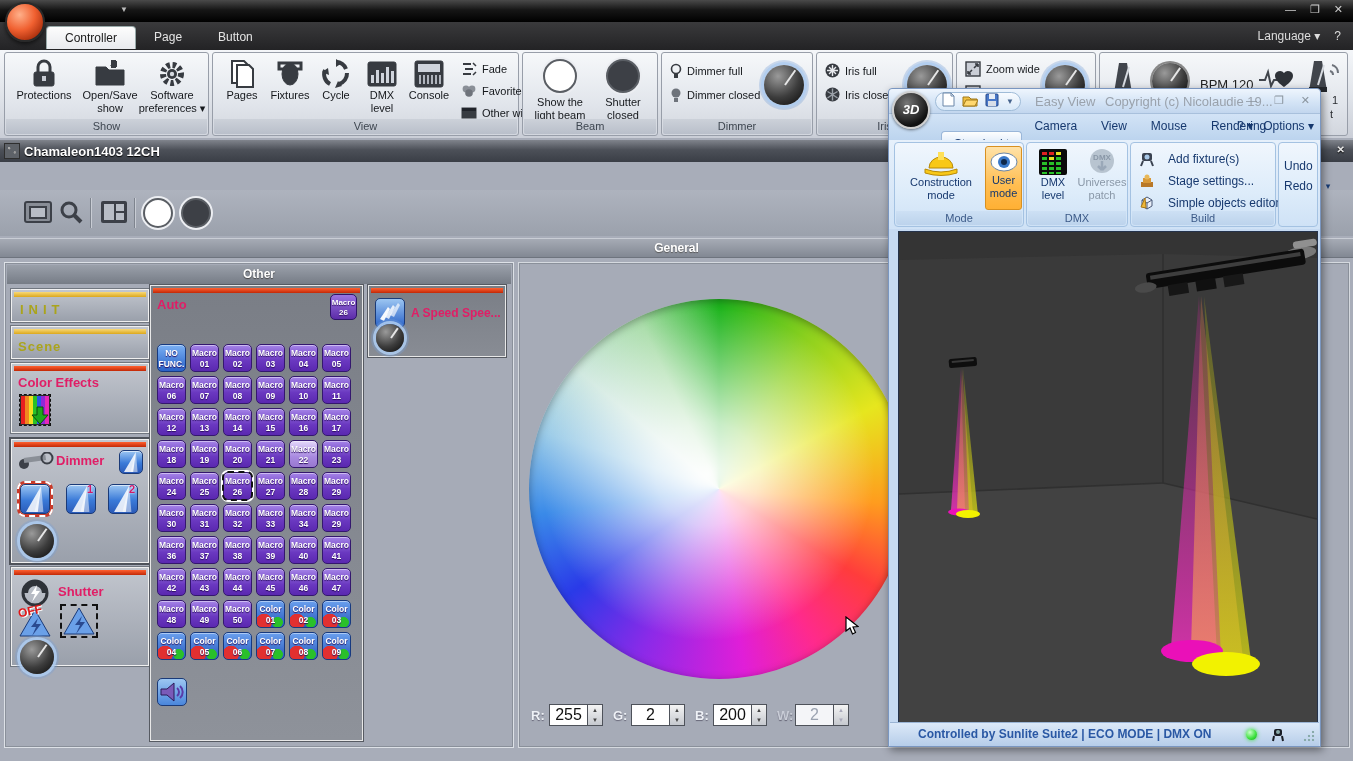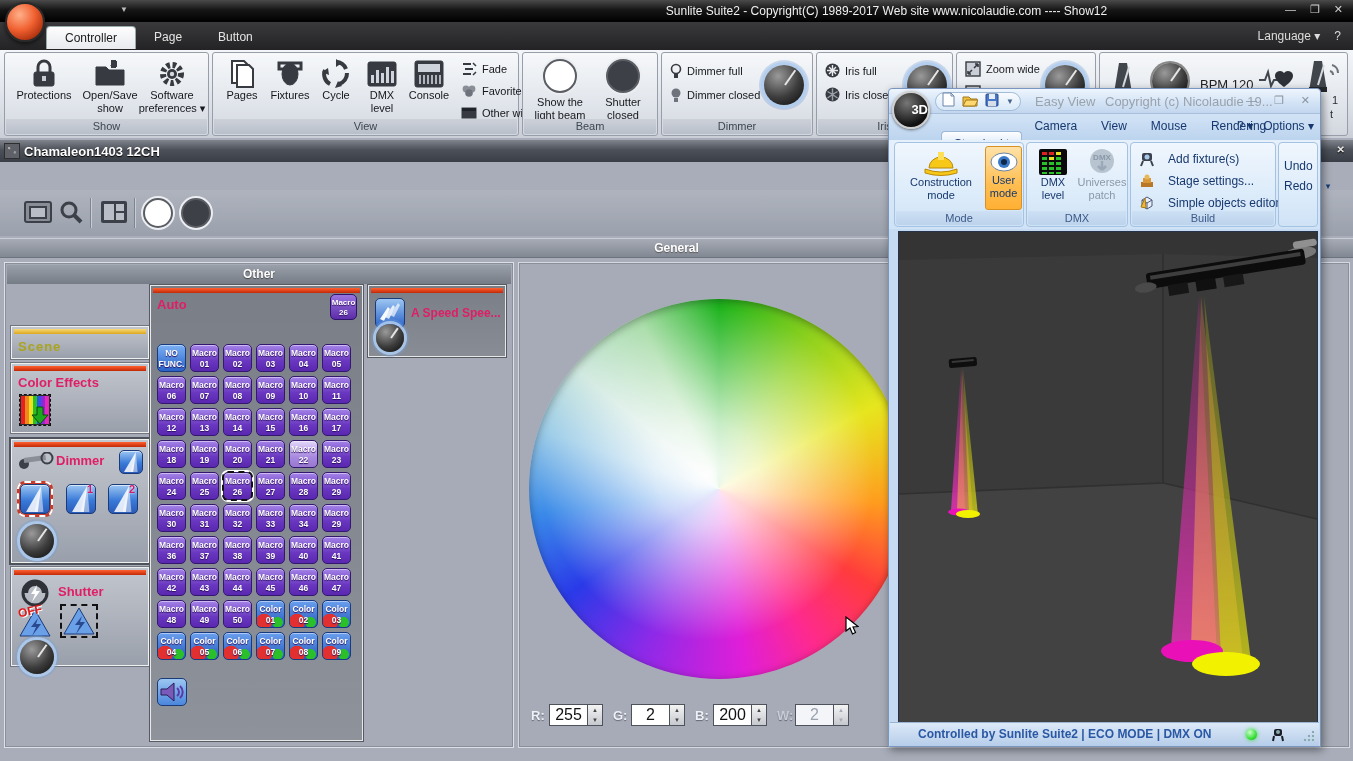--- a/index.html
+++ b/index.html
@@ -78,21 +78,21 @@
 .spinrow{position:absolute;top:441px;left:0;width:100%;height:26px}
 .spinlbl{position:absolute;top:4px;color:#eef1f6;font-weight:bold;font-size:13px;text-shadow:0 1px 1px #667}
 .spin{position:absolute;top:0;display:flex;border:1px solid #4e525a;background:#fff;height:22px}
 .spinval{width:37px;text-align:center;font-size:16px;line-height:20px;color:#111;background:#fff}
 .spinbtns{width:15px;display:flex;flex-direction:column;border-left:1px solid #4e525a;background:linear-gradient(#f4f4f4,#c6c9cf);color:#444;font-size:6px;text-align:center;line-height:10px}
 .spin.disabled .spinval{color:#9aa2b0;background:#f4f5f8}
 .spin.disabled .spinbtns{color:#aab}
 
 .evwin{left:888px;top:88px;width:433px;height:659px;border:1px solid #7a96c0;border-radius:4px 4px 0 0;background:#c6daf2;box-shadow:2px 3px 8px rgba(0,0,0,.45);z-index:40}
 .evtitle{position:absolute;left:0;top:0;right:0;height:25px;background:linear-gradient(#eef5fd,#d4e4f6 55%,#c2d6ee);border-radius:4px 4px 0 0;border-bottom:1px solid #a8c0dc}
-.evlogo{position:absolute;left:3px;top:2px;width:38px;height:38px;border-radius:50%;background:radial-gradient(circle at 38% 30%,#777,#111 70%);border:2px solid #cfcfcf;box-shadow:0 1px 3px rgba(0,0,0,.5);color:#fff;font-weight:bold;font-size:13px;text-align:right;line-height:34px;z-index:3}
+.evlogo{position:absolute;left:3px;top:2px;width:38px;height:38px;border-radius:50%;background:radial-gradient(circle at 38% 30%,#777,#111 70%);border:2px solid #cfcfcf;box-shadow:0 1px 3px rgba(0,0,0,.5);color:#fff;font-weight:bold;font-style:italic;font-size:13px;text-align:center;line-height:34px;z-index:3}
 .evqat{position:absolute;left:46px;top:3px;height:19px;padding:1px 6px;display:flex;gap:7px;align-items:center;background:linear-gradient(#f8fbff,#d8e8f8);border:1px solid #a0bcd8;border-radius:10px}
 .evttl{position:absolute;left:146px;top:5px;font-size:13px;color:#9aa2ac}
 .evcopy{position:absolute;left:216px;top:5px;font-size:13px;color:#9aa2ac;white-space:nowrap}
 .evctl{position:absolute;right:10px;top:5px;display:flex;gap:17px;color:#8a949e;font-size:11px}
 .evtabs{position:absolute;left:0;top:25px;right:0;height:26px;background:linear-gradient(#d2e3f6,#bcd4ee);display:flex;padding-left:52px}
 .evtab{padding:5px 12px 0 12px;font-size:12px;color:#16386e}
 .evtab.active{background:linear-gradient(#fdfefe,#e8f1fb);border:1px solid #9ab6d8;border-bottom:none;border-radius:4px 4px 0 0;margin-top:17px}
 .evtabright{position:absolute;right:6px;top:5px;display:flex;gap:10px;font-size:12px;color:#16386e}
 .evribbon{position:absolute;left:0;top:51px;right:0;height:89px;background:linear-gradient(#e6f0fb,#cfe2f6)}
 .evgroup{position:absolute;top:2px;height:85px;border:1px solid #a4c2e2;border-radius:4px;background:linear-gradient(#f0f6fd,#ddecfa 60%,#cfe2f6)}
@@ -107,21 +107,20 @@
 .cursor{z-index:60}
 </style>
 </head>
 <body>
 
 <div id="stage">
 
   <div class="abs titlebar">
     <div class="logoball"></div>
     <div class="qatmark">▼</div>
-    <div class="ttl">Sunlite Suite2 - Copyright(C) 1989-2017    Web site www.nicolaudie.com ---- Show12</div>
     <div class="winctl">
       <span>—</span>
       <span>❐</span>
       <span>✕</span>
     </div>
   </div>
 
   <div class="abs menubar">
     <div class="rtabs">
 
@@ -370,20 +369,24 @@
     <div class="vsep" style="left:134px"></div>
     <div class="abs circbtn" style="left:143px;top:8px;width:30px;height:30px;background:#fff"></div>
     <div class="abs circbtn" style="left:181px;top:8px;width:30px;height:30px;background:#3d4046"></div>
   </div>
 
   <div class="abs genbar">General</div>
 
   <div class="abs otherpanel">
     <div class="otherhdr">Other</div>
 
+    <div class="sect" style="top:26px;height:33px">
+      <div class="topbar bar-yellow"></div>
+      <div class="lbl-olive" style="margin:12px 0 0 8px;letter-spacing:5px">INIT</div>
+    </div>
     <div class="sect" style="top:63px;height:33px">
       <div class="topbar bar-yellow"></div>
       <div class="lbl-olive" style="margin:12px 0 0 6px;letter-spacing:1px">Scene</div>
     </div>
     <div class="sect" style="top:100px;height:70px">
       <div class="topbar bar-red"></div>
       <div class="lbl-mag" style="margin:11px 0 0 6px">Color Effects</div>
       <div style="position:absolute;left:8px;top:31px;width:30px;height:30px;outline:1px dashed #111">
         <svg width="30" height="30" viewBox="0 0 30 30">
             <rect width="30" height="30" fill="#2a2a2a"></rect>

